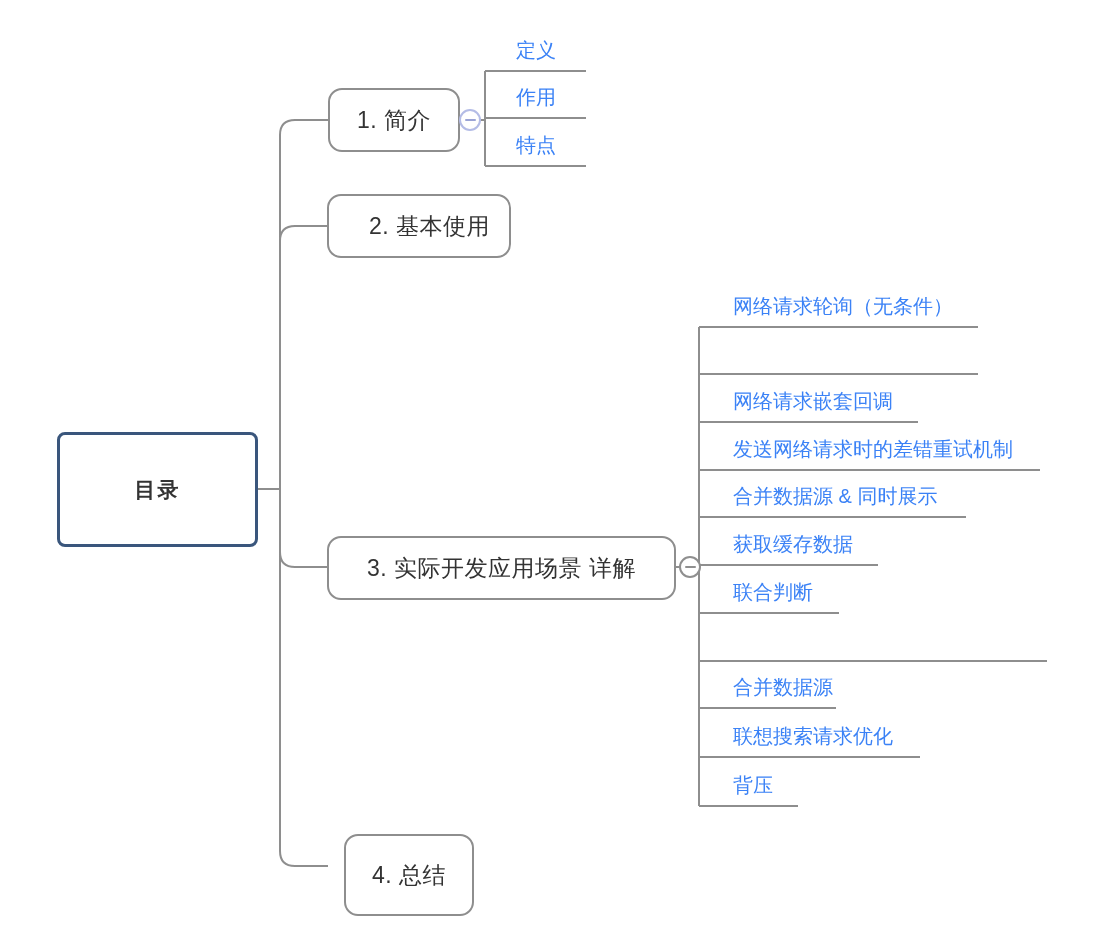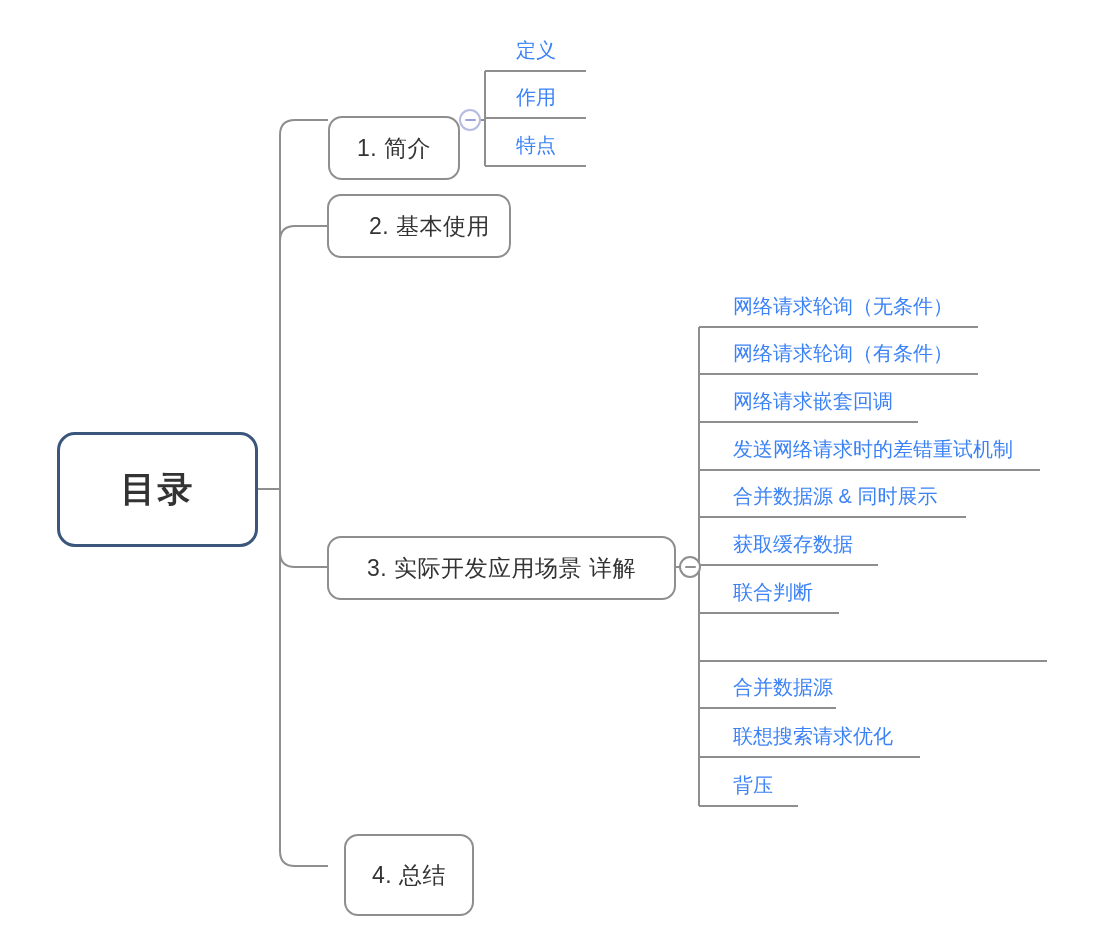--- a/index.html
+++ b/index.html
@@ -20,22 +20,22 @@
     display:flex;align-items:center;justify-content:center;
     color:#333333;
     font-size:23px;
     font-weight:500;
     letter-spacing:0.5px;
     z-index:2;
     white-space:nowrap;
   }
   .node.root{
     border:3px solid #3a567c;
-    border-radius:18px;
-    font-size:35px;
+    border-radius:8px;
+    font-size:21px;
     font-weight:700;
     letter-spacing:2px;
     text-align:center;
   }
   .leaf{
     position:absolute;
     z-index:2;
     color:#3b82f6;
     font-size:20px;
     line-height:24px;
@@ -100,21 +100,21 @@
       <path d="M699 708 H836"></path>
       <path d="M699 757 H920"></path>
       <path d="M699 806 H798"></path>
     </g>
   </svg>
 
   <div class="node root" style="left:57px;top:432px;width:201px;height:115px;">
     <span>目录</span>
   </div>
 
-  <div class="node" style="left:328px;top:88px;width:132px;height:64px;margin-top:28px;">
+  <div class="node" style="left:328px;top:88px;width:132px;height:64px;">
     <span>1. 简介</span>
   </div>
 
   <div class="node" style="left:327px;top:194px;width:184px;height:64px;padding-left:21px;">
     <span>2. 基本使用</span>
   </div>
 
   <div class="node" style="left:327px;top:536px;width:349px;height:64px;">
     <span>3. 实际开发应用场景 详解</span>
   </div>
@@ -129,21 +129,20 @@
 
   <div class="collapse" style="left:679px;top:556px;">
     <div class="bar"></div>
   </div>
 
   <div class="leaf" style="left:516px;top:38px;">定义</div>
   <div class="leaf" style="left:516px;top:85px;">作用</div>
   <div class="leaf" style="left:516px;top:133px;">特点</div>
 
   <div class="leaf" style="left:733px;top:294px;">网络请求轮询（无条件）</div>
-  <div class="leaf" style="left:733px;top:341px;">网络请求轮询（有条件）</div>
   <div class="leaf" style="left:733px;top:389px;text-align:center;">网络请求嵌套回调</div>
   <div class="leaf" style="left:733px;top:437px;">发送网络请求时的差错重试机制</div>
   <div class="leaf" style="left:733px;top:484px;">合并数据源 &amp; 同时展示</div>
   <div class="leaf" style="left:733px;top:532px;">获取缓存数据</div>
   <div class="leaf" style="left:733px;top:580px;">联合判断</div>
   <div class="leaf" style="left:733px;top:675px;">合并数据源</div>
   <div class="leaf" style="left:733px;top:724px;">联想搜索请求优化</div>
   <div class="leaf" style="left:733px;top:773px;">背压</div>
 
 </div>

